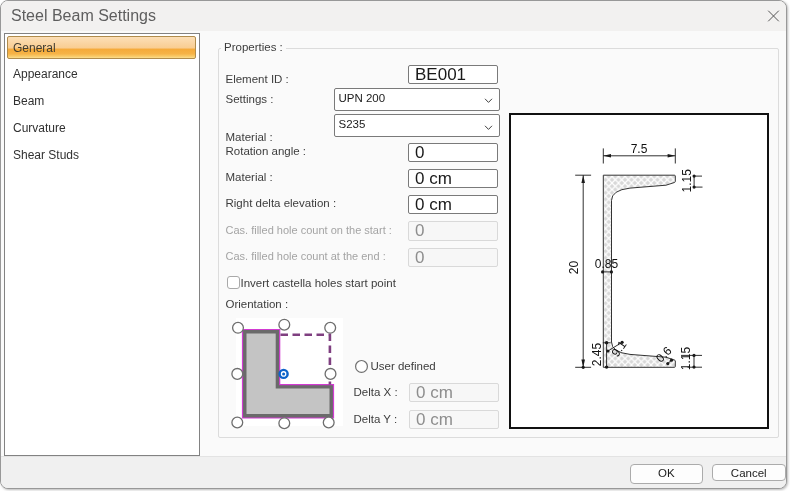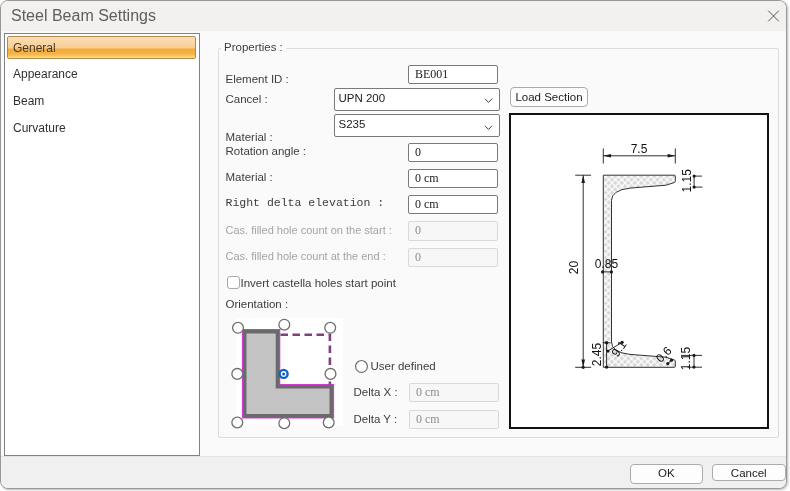--- a/index.html
+++ b/index.html
@@ -13,21 +13,21 @@
 .closex { position:absolute; right:2px; top:4px; width:22px; height:22px; }
 .sidebar { position:absolute; left:3px; top:32px; width:196px; height:423px; background:#fff; border:1px solid #828282;padding-left:24px; }
 .item { position:absolute; left:2px; width:189px; height:23px; font-size:12px; color:#313131; line-height:23px; padding-left:6px; }
 .item.sel { border:1px solid #b08c4c; border-radius:2px; color:#413c30; padding-left:5px;
   background:linear-gradient(180deg,#fcdfb7 0%,#f9cd92 52%,#f5aa3a 58%,#f6b347 80%,#fad072 95%,#fce094 100%); }
 .groupbox { position:absolute; left:217px; top:47px; width:561px; height:390px; border:1px solid #dcdcdc; border-radius:2px; }
 .gblabel { position:absolute; left:220px; top:41px; height:11px; line-height:11px; font-size:11.5px; color:#3d3d3d; background:#fafafa; padding:0 3px;text-align:center; }
 .lbl { position:absolute; left:224.5px; font-size:11.5px; color:#3d3d3d; height:20px; line-height:20px; white-space:nowrap; }
 .lbl.dis { color:#a4a4a4; font-size:11px; }
 .inp { position:absolute; left:407px; width:90px; height:19.5px; background:#fff; border:1px solid #7a7a7a; border-radius:2px;
-  font-size:12px; color:#1a1a1a; line-height:17.5px; padding-left:6px;font-family:Liberation Serif, serif; }
+  font-size:17px; color:#1a1a1a; line-height:17.5px; padding-left:6px; }
 .inp.dis { border-color:#d9d9d9; background:#f7f7f7; color:#8e8e8e; }
 .combo { position:absolute; left:333px; width:166px; height:23px; background:#fff; border:1px solid #7a7a7a; border-radius:2px;
   font-size:11.5px; color:#1a1a1a; line-height:18px; padding-left:3.5px; }
 .chev { position:absolute; right:6.5px; top:9.5px; width:9px; height:5.5px; }
 .btn { position:absolute; background:#fdfdfd; border:1px solid #ababab; border-radius:4px;
   font-size:11.5px; color:#1c1c1c; text-align:center; }
 .bottombar { position:absolute; left:0; top:454.5px; width:100%; height:35px; background:#f0f0f0; border-top:1px solid #e3e3e3; }
 .checkbox { position:absolute; left:225.5px; top:274.5px; width:13px; height:13px; border:1px solid #a9a9a9; border-radius:3px; background:#fff; }
 .preview { position:absolute; left:508px; top:112px; width:260px; height:316px; background:#fff; border:2px solid #111; }
 </style>
@@ -40,50 +40,50 @@
       <svg class="closex" viewBox="0 0 22 22">
         <path d="M 6.2 5.7 L 16.8 16.3 M 16.8 5.7 L 6.2 16.3" stroke="#565656" stroke-width="1" fill="none"></path>
       </svg>
     </div>
 
     <div class="sidebar">
       <div class="item sel" style="top:2px;">General</div>
       <div class="item" style="top:29px;">Appearance</div>
       <div class="item" style="top:56px;">Beam</div>
       <div class="item" style="top:83px;">Curvature</div>
+      <div class="item" style="top:110px;">Shear Studs</div>
     </div>
 
     <div class="groupbox"></div>
     <div class="gblabel">Properties :</div>
 
     <div class="lbl" style="top:68px;">Element ID :</div>
     <div class="inp" style="top:63.5px;">BE001</div>
 
-    <div class="lbl" style="top:88px;">Cancel :</div>
+    <div class="lbl" style="top:88px;">Settings :</div>
     <div class="combo" style="top:86.7px;">UPN 200
       <svg class="chev" viewBox="0 0 9 5.5">
           <path d="M1 0.8 L4.5 4.4 L8 0.8" stroke="#414141" stroke-width="1" fill="none"></path>
         </svg>
     </div>
-    <div class="btn" style="left:509px; top:86px; width:78px; height:20px; line-height:18px;">Load Section</div>
 
     <div class="lbl" style="top:126px;">Material :</div>
     <div class="combo" style="top:113.3px;">S235
       <svg class="chev" viewBox="0 0 9 5.5">
           <path d="M1 0.8 L4.5 4.4 L8 0.8" stroke="#414141" stroke-width="1" fill="none"></path>
         </svg>
     </div>
 
     <div class="lbl" style="top:140px;">Rotation angle :</div>
     <div class="inp" style="top:141.5px;">0</div>
 
     <div class="lbl" style="top:166px;">Material :</div>
     <div class="inp" style="top:167.5px;">0 cm</div>
 
-    <div class="lbl" style="top:192px;font-family:Liberation Mono, monospace;">Right delta elevation :</div>
+    <div class="lbl" style="top:192px;">Right delta elevation :</div>
     <div class="inp" style="top:193.5px;">0 cm</div>
 
     <div class="lbl dis" style="top:218.5px;">Cas. filled hole count on the start :</div>
     <div class="inp dis" style="top:220px;">0</div>
 
     <div class="lbl dis" style="top:245px;">Cas. filled hole count at the end :</div>
     <div class="inp dis" style="top:246.5px;">0</div>
 
     <div class="checkbox"></div>
     <div class="lbl" style="left:239.5px; top:271.5px;">Invert castella holes start point</div>

